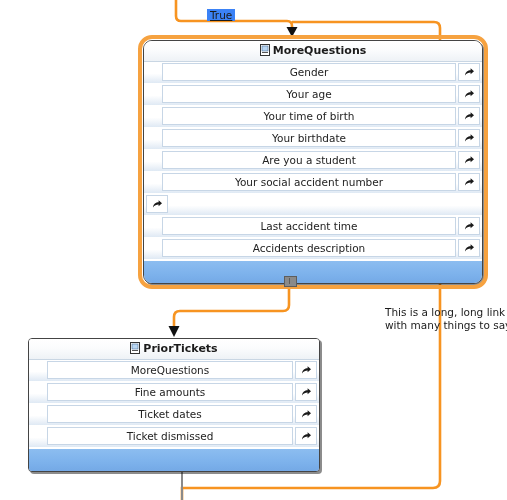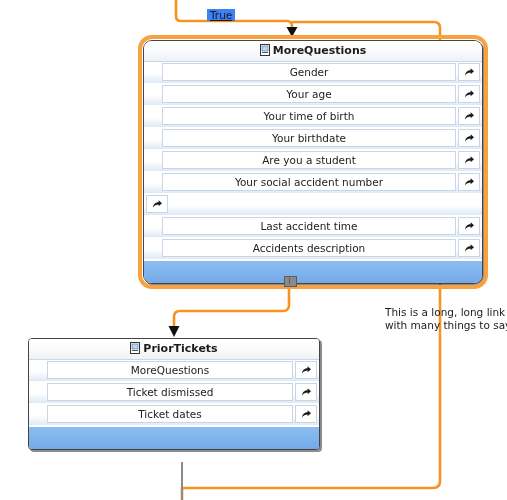--- a/index.html
+++ b/index.html
@@ -248,29 +248,37 @@
     <div class="node-body" id="pt-body">
         <div class="prop-row">
           <div class="prop-name">MoreQuestions</div>
           <div class="prop-btn">
             <svg width="11" height="10" viewBox="0 0 11 10">
               <path d="M1 8.4 C1.4 4.6 3.9 3.3 6.6 3.2 L6.6 1.2 L10 4.3 L6.6 7.2 L6.6 5.4 C4.4 5.4 2.6 6.2 1 8.4 Z" fill="#1a1a1a"></path>
             </svg>
           </div>
         </div>
         <div class="prop-row">
+          <div class="prop-name">Fine amounts</div>
+          <div class="prop-btn">
+            <svg width="11" height="10" viewBox="0 0 11 10">
+              <path d="M1 8.4 C1.4 4.6 3.9 3.3 6.6 3.2 L6.6 1.2 L10 4.3 L6.6 7.2 L6.6 5.4 C4.4 5.4 2.6 6.2 1 8.4 Z" fill="#1a1a1a"></path>
+            </svg>
+          </div>
+        </div>
+        <div class="prop-row">
+          <div class="prop-name">Ticket dates</div>
+          <div class="prop-btn">
+            <svg width="11" height="10" viewBox="0 0 11 10">
+              <path d="M1 8.4 C1.4 4.6 3.9 3.3 6.6 3.2 L6.6 1.2 L10 4.3 L6.6 7.2 L6.6 5.4 C4.4 5.4 2.6 6.2 1 8.4 Z" fill="#1a1a1a"></path>
+            </svg>
+          </div>
+        </div>
+        <div class="prop-row">
           <div class="prop-name">Ticket dismissed</div>
-          <div class="prop-btn">
-            <svg width="11" height="10" viewBox="0 0 11 10">
-              <path d="M1 8.4 C1.4 4.6 3.9 3.3 6.6 3.2 L6.6 1.2 L10 4.3 L6.6 7.2 L6.6 5.4 C4.4 5.4 2.6 6.2 1 8.4 Z" fill="#1a1a1a"></path>
-            </svg>
-          </div>
-        </div>
-        <div class="prop-row">
-          <div class="prop-name">Ticket dates</div>
           <div class="prop-btn">
             <svg width="11" height="10" viewBox="0 0 11 10">
               <path d="M1 8.4 C1.4 4.6 3.9 3.3 6.6 3.2 L6.6 1.2 L10 4.3 L6.6 7.2 L6.6 5.4 C4.4 5.4 2.6 6.2 1 8.4 Z" fill="#1a1a1a"></path>
             </svg>
           </div>
         </div>
       </div>
 
     <div class="node-footer" style="height:22px;"></div>
   </div>

